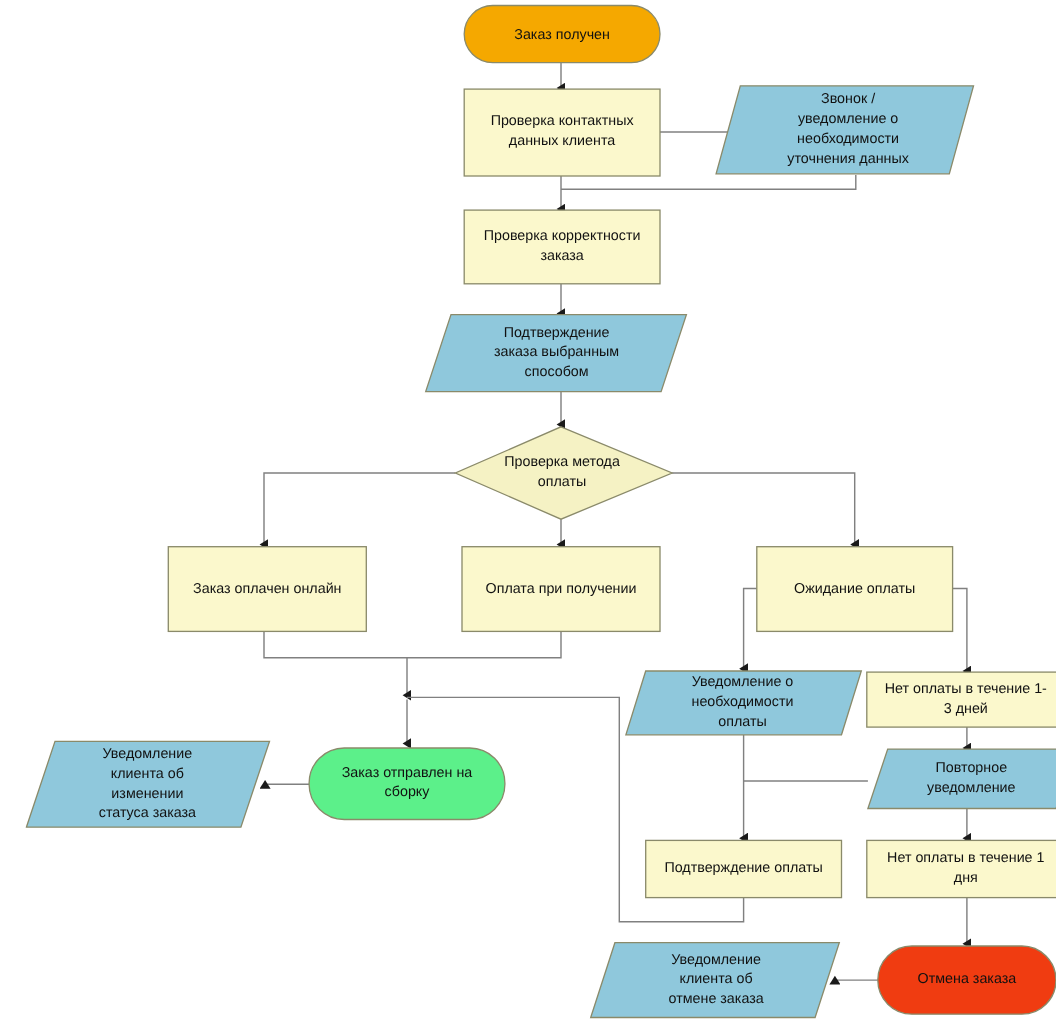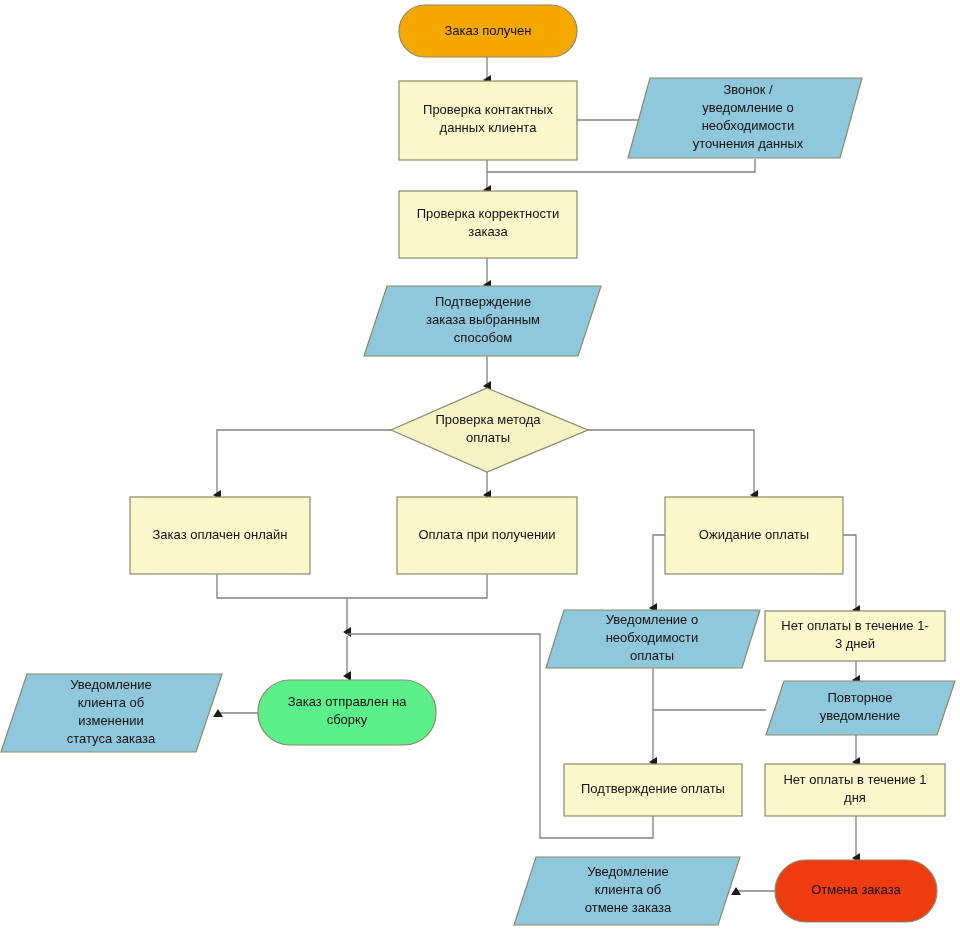--- a/index.html
+++ b/index.html
@@ -1,18 +1,18 @@
 <!DOCTYPE html>
 <html><head>
 <meta charset="utf-8">
 <style>
   html,body{margin:0;padding:0;background:#ffffff;}
   body{width:960px;height:929px;overflow:hidden;
        font-family:"Liberation Sans","DejaVu Sans",sans-serif;}
-  #canvas{position:relative;width:851px;height:929px;}
+  #canvas{position:relative;width:851px;height:929px;margin-left:23px;}
   svg{display:block;}
   .nodetext{font-family:"Liberation Sans","DejaVu Sans",sans-serif;
             font-size:13px;fill:#111111;text-anchor:middle;dominant-baseline:middle;}
 </style>
 </head>
 <body>
 
 <div id="canvas">
 <svg width="960" height="929" viewBox="0 0 960 929" xmlns="http://www.w3.org/2000/svg">
 

